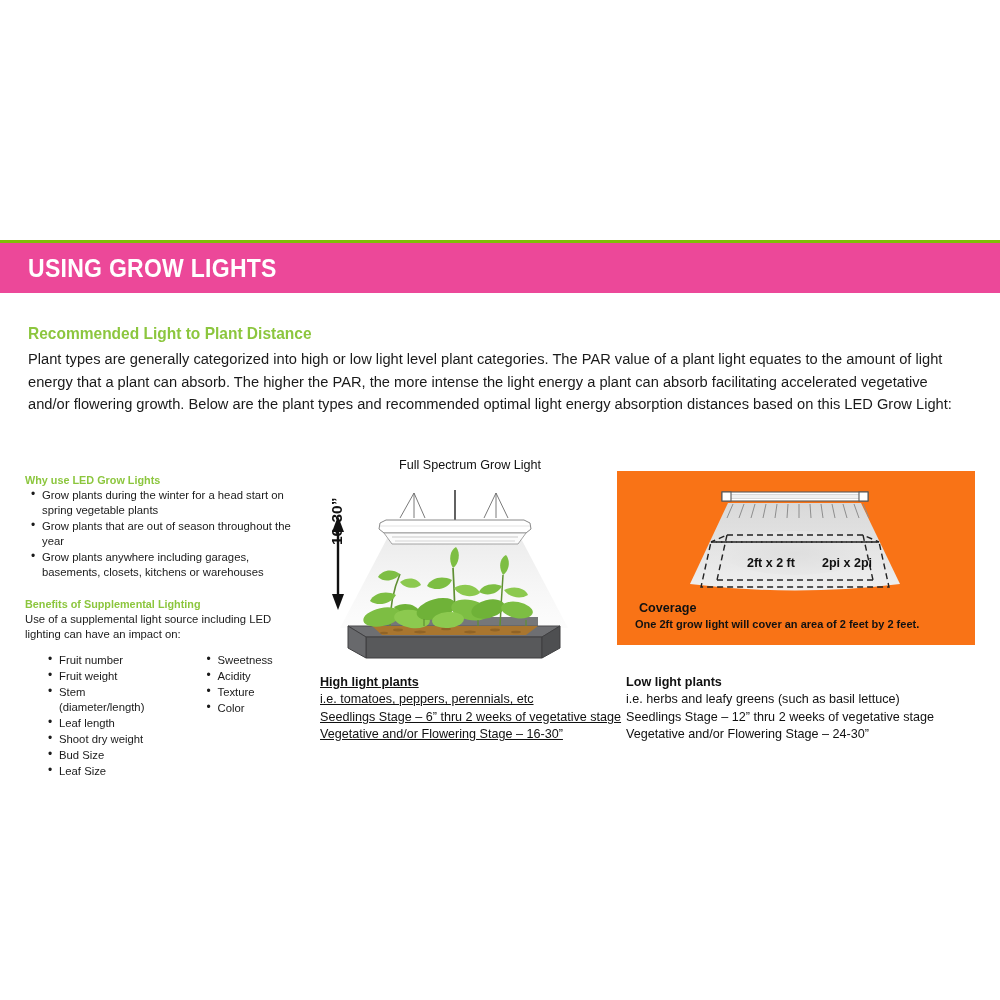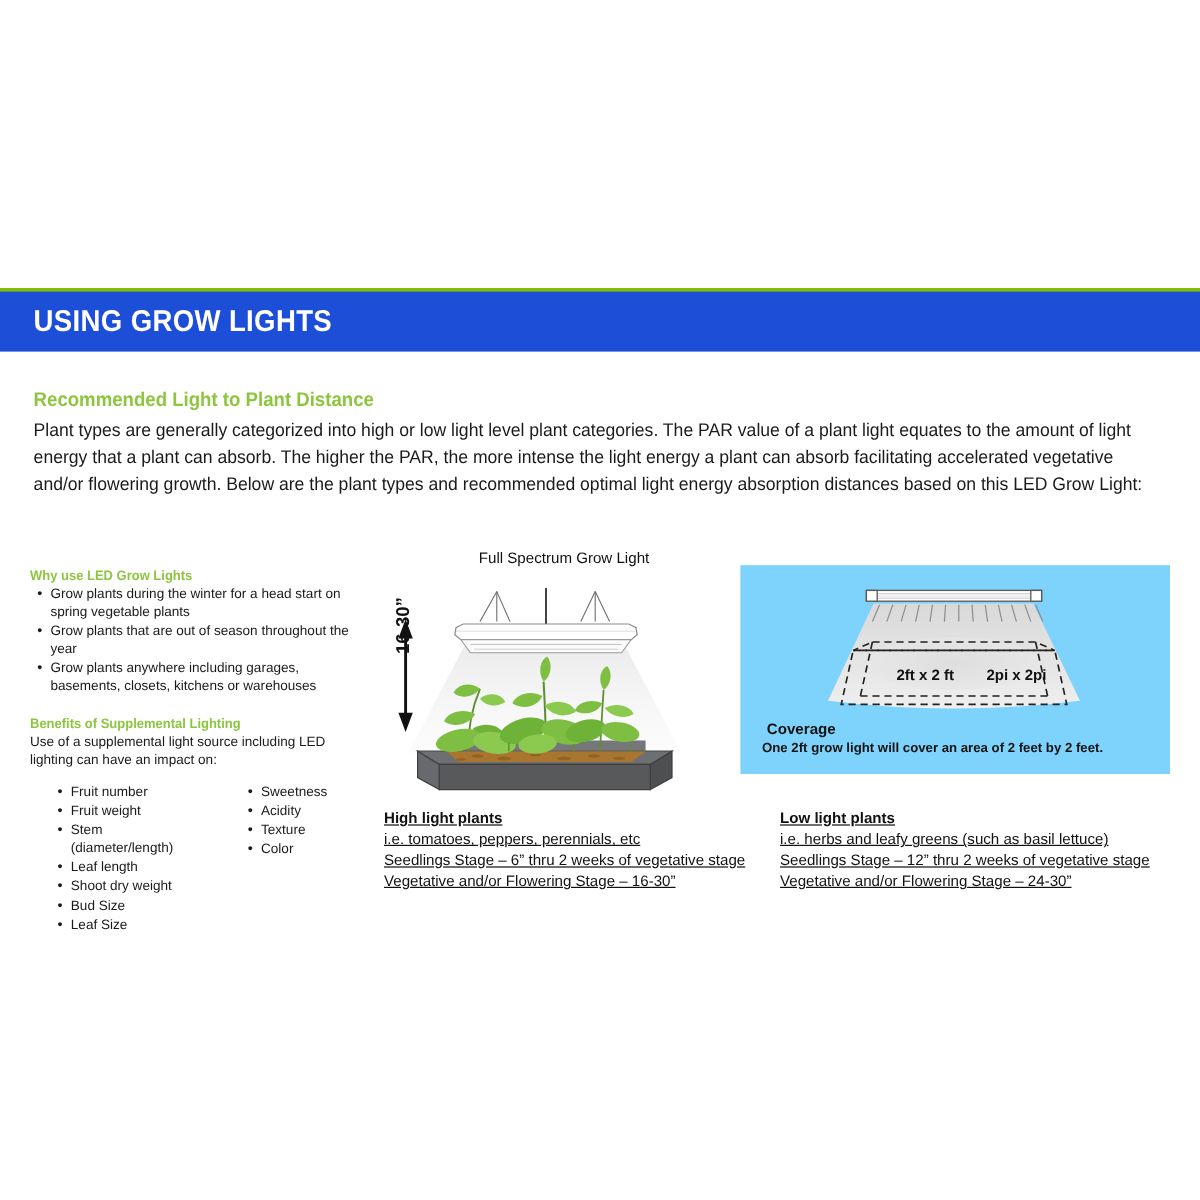--- a/index.html
+++ b/index.html
@@ -16,21 +16,21 @@
     overflow: hidden;
   }
 
   
   .header-bar {
     position: absolute;
     left: 0;
     top: 240px;
     width: 1000px;
     height: 50px;
-    background: #1d4ed8;
+    background: #ec4899;
     border-top: 3px solid #7fbd06;
   }
   .header-title {
     position: absolute;
     left: 28px;
     top: 11px;
     font-size: 25px;
     font-weight: bold;
     color: #ffffff;
     letter-spacing: 0.3px;
@@ -159,21 +159,21 @@
     white-space: nowrap;
   }
 
   
   .right-panel {
     position: absolute;
     left: 617px;
     top: 471px;
     width: 358px;
     height: 174px;
-    background: #7dd3fc;
+    background: #f97316;
   }
   .coverage-title {
     position: absolute;
     left: 22px;
     top: 130px;
     font-size: 12.6px;
     font-weight: bold;
     color: #111;
   }
   .coverage-text {
@@ -192,21 +192,21 @@
     font-size: 12.6px;
     line-height: 1.38;
     color: #111;
   }
   .caption .cap-title {
     font-weight: bold;
     display: block;
   }
   .caption .cap-line { display: block; white-space: nowrap; }
   #caption-high { left: 320px; top: 674px; text-decoration: underline; }
-  #caption-low  { left: 650px; top: 674px; text-decoration: underline; }
+  #caption-low  { left: 626px; top: 674px; }
 </style>
 </head>
 <body>
 
 <div class="header-bar">
   <div class="header-title">USING GROW LIGHTS</div>
 </div>
 
 <div class="intro">
   <div class="intro-heading">Recommended Light to Plant Distance</div>

